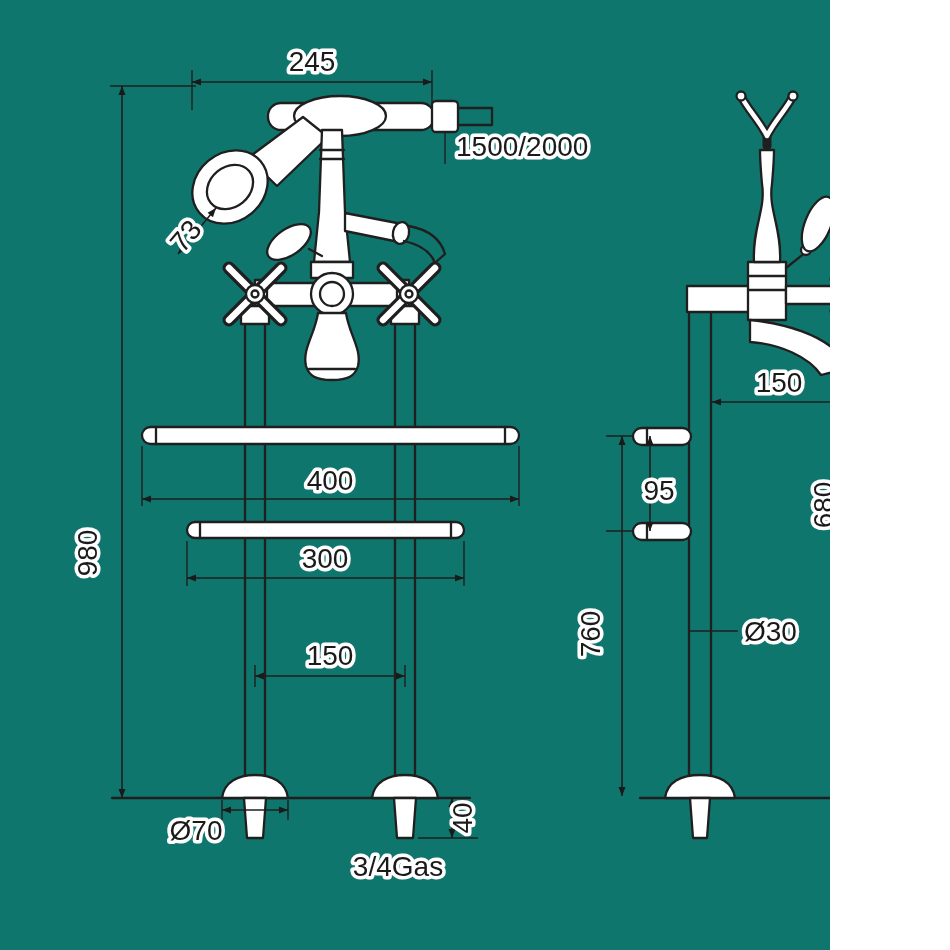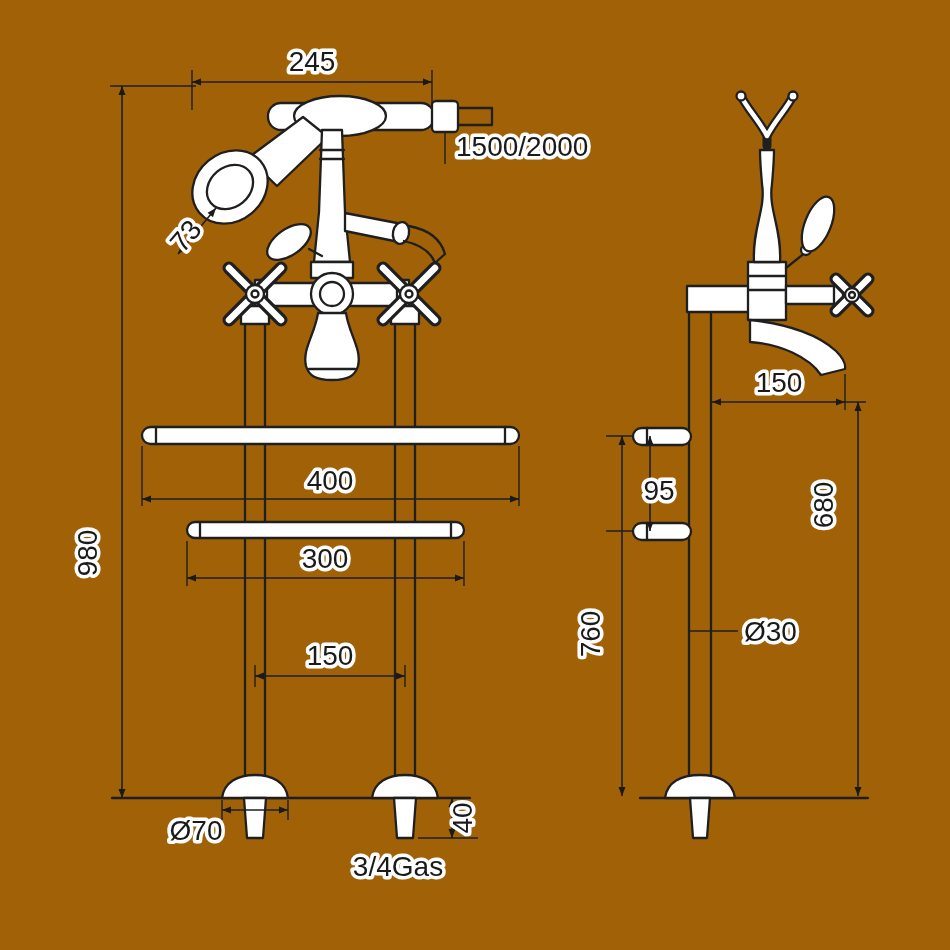--- a/index.html
+++ b/index.html
@@ -1,16 +1,16 @@
 <!DOCTYPE html>
 <html><head>
 <meta charset="utf-8">
 <style>
   html,body{margin:0;padding:0;background:#fff;}
-  .canvas{position:relative;width:950px;height:950px;background:#a16207;overflow:hidden;
+  .canvas{position:relative;width:830px;height:950px;background:#0f766e;overflow:hidden;
           font-family:"Liberation Sans",sans-serif;}
   svg{position:absolute;inset:0;}
   .ol  {fill:none;stroke:#1f1f1f;stroke-width:2.3;stroke-linejoin:round;stroke-linecap:round;}
   .olf {fill:#ffffff;stroke:#1f1f1f;stroke-width:2.3;stroke-linejoin:round;}
   .dim {fill:none;stroke:#1f1f1f;stroke-width:1.6;}
   .arr {marker-start:url(#arrow);marker-end:url(#arrow);}
   .ext {fill:none;stroke:#1f1f1f;stroke-width:1.4;}
   .xh-b{fill:none;stroke:#1f1f1f;stroke-width:13;stroke-linecap:round;}
   .xh-w{fill:none;stroke:#ffffff;stroke-width:6.5;stroke-linecap:round;}
   .fk-b{fill:none;stroke:#1f1f1f;stroke-width:9;stroke-linecap:round;}

